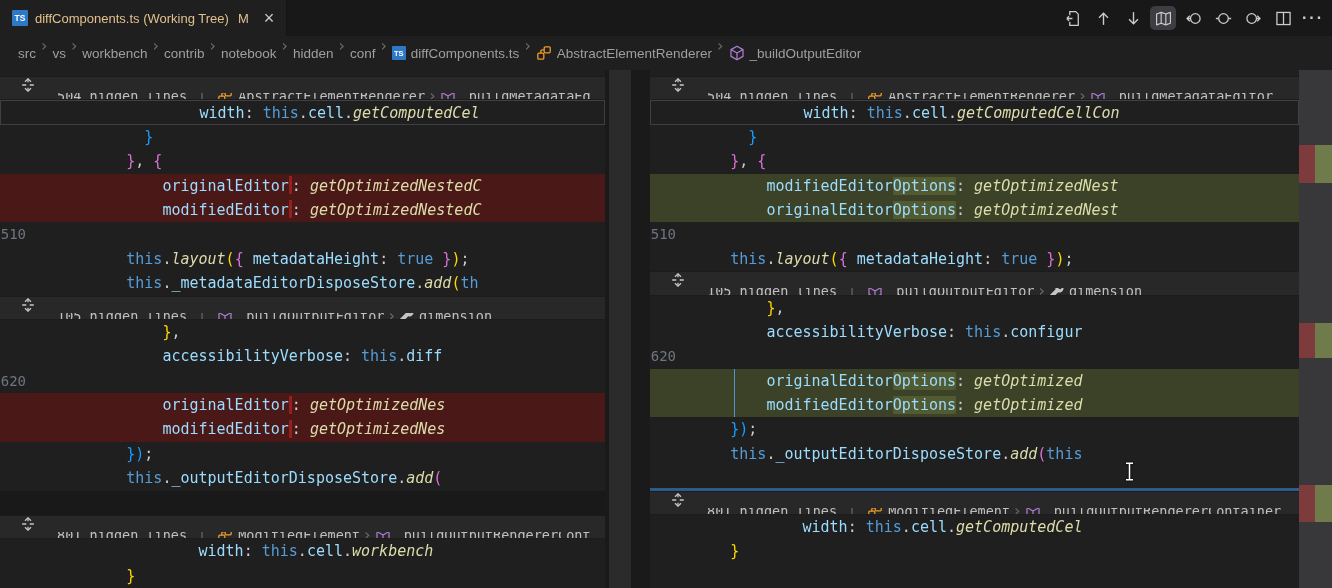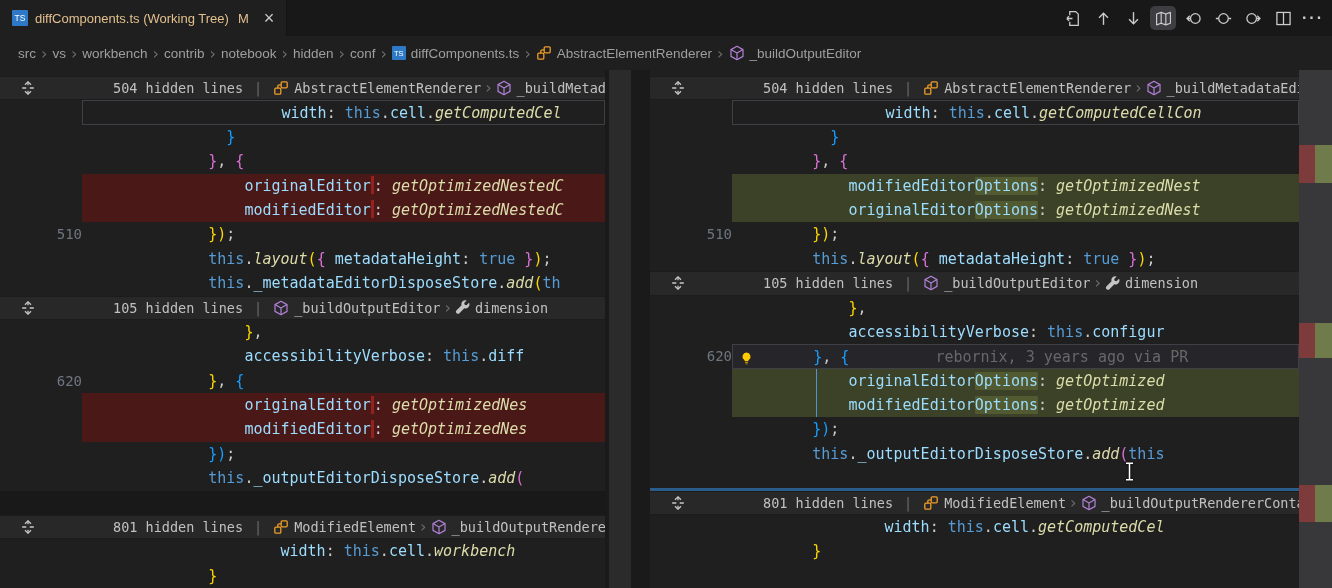--- a/index.html
+++ b/index.html
@@ -1,42 +1,42 @@
 <!DOCTYPE html>
 <html><head>
 <meta charset="utf-8">
 <style>
   html,body{margin:0;padding:0;background:#101010;}
   #root{position:relative;width:1332px;height:588px;background:#1f1f1f;overflow:hidden;
         font-family:"Liberation Sans","DejaVu Sans",sans-serif;-webkit-font-smoothing:antialiased;}
   
   .tabbar{position:absolute;left:0;top:0;width:1332px;height:36px;background:#181818;display:flex;align-items:stretch;}
   .tab{display:flex;align-items:center;gap:7px;padding:0 12px;background:#1f1f1f;border-right:1px solid #141414;}
-  .ts-icon{width:16px;height:16px;background:#2d79c7;color:#fff;font-size:8.5px;font-weight:normal;
+  .ts-icon{width:16px;height:16px;background:#2d79c7;color:#fff;font-size:8.5px;font-weight:bold;
            display:flex;align-items:center;justify-content:center;border-radius:1px;flex:none;}
   .ts-icon.small{width:14px;height:14px;font-size:7.5px;}
   .tab-title{color:#e2c08d;font-size:13px;white-space:nowrap;}
   .tab-badge{color:#e2c08d;font-size:13px;margin-left:2px;}
   .tab-close{margin-left:8px;display:flex;align-items:center;}
   .toolbar{position:absolute;right:6px;top:0;height:36px;display:flex;align-items:center;gap:4px;}
   .tbicon{width:26px;height:24px;display:flex;align-items:center;justify-content:center;border-radius:5px;cursor:default;}
   .tbicon.active{background:#3d3d42;}
   
   .breadcrumbs{position:absolute;left:0;top:36px;width:1332px;height:34px;background:#1f1f1f;
-               display:flex;align-items:center;padding-left:18px;box-sizing:border-box;}
+               display:flex;padding-left:18px;box-sizing:border-box;}
   .bc-item{display:flex;align-items:center;gap:5px;color:#9f9f9f;font-size:13.5px;white-space:nowrap;}
   .chev{color:#6b6b6b;font-size:16px;padding:0 5px;font-family:"DejaVu Sans",sans-serif;}
   
   .pane{position:absolute;top:70px;bottom:0;overflow:hidden;background:#1f1f1f;}
   .pane.left{left:0;width:605px;}
   .pane.right{left:650px;width:682px;}
   .rows{position:absolute;top:6px;left:0;right:0;}
   .pane.right .rows{right:33px;}
   .row{display:flex;height:24.4px;line-height:24.4px;position:relative;
-       font-family:"DejaVu Sans Mono",monospace;font-size:15px;box-sizing:border-box;}
+       font-family:"DejaVu Sans Mono",monospace;font-size:15px;box-sizing:border-box;flex-direction:column;}
   .glyph{width:56px;flex:none;display:flex;align-items:center;justify-content:center;}
   .num{width:26px;flex:none;text-align:right;color:#6e7681;font-size:14px;}
   .body{flex:1;white-space:pre;overflow:hidden;padding-left:54px;position:relative;min-width:0;}
   .pane.right .body{padding-left:8px;}
   .row.del .body{background:#4b1818;}
   .row.add .body{background:#3b4227;}
   .row.gapL{background:#191919;}
   .row.bluesep{border-bottom:3px solid #2a5d8a;}
   .row .body.box{border:1px solid #3f3f46;}
   .row .body.box2{border:1px solid #3f3f46;background:#26262a;}

